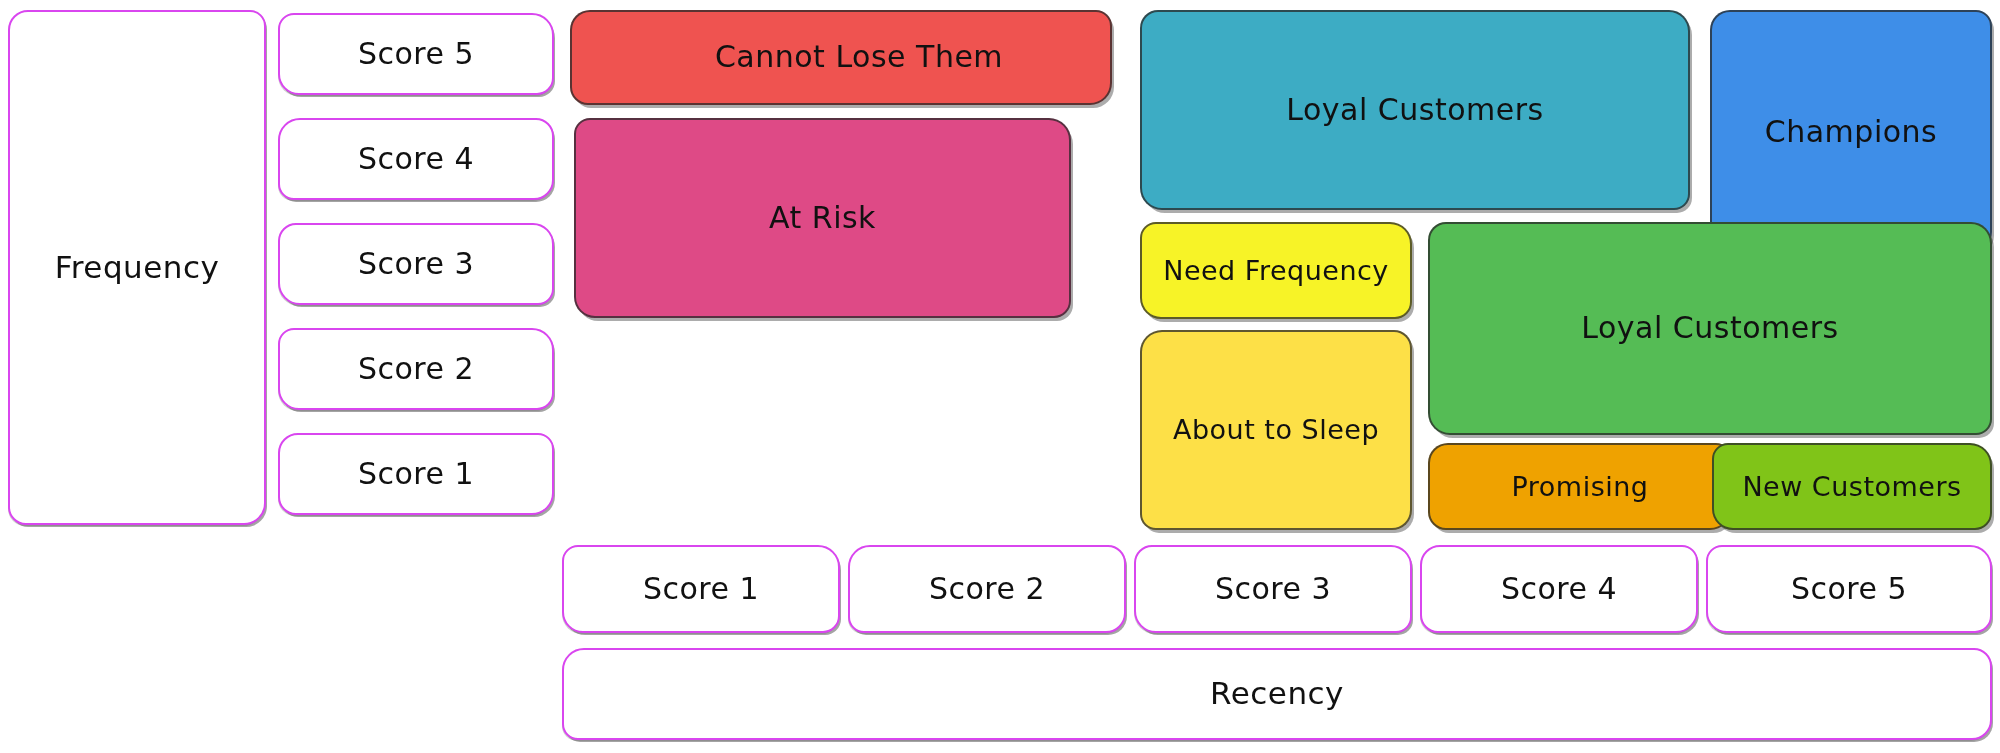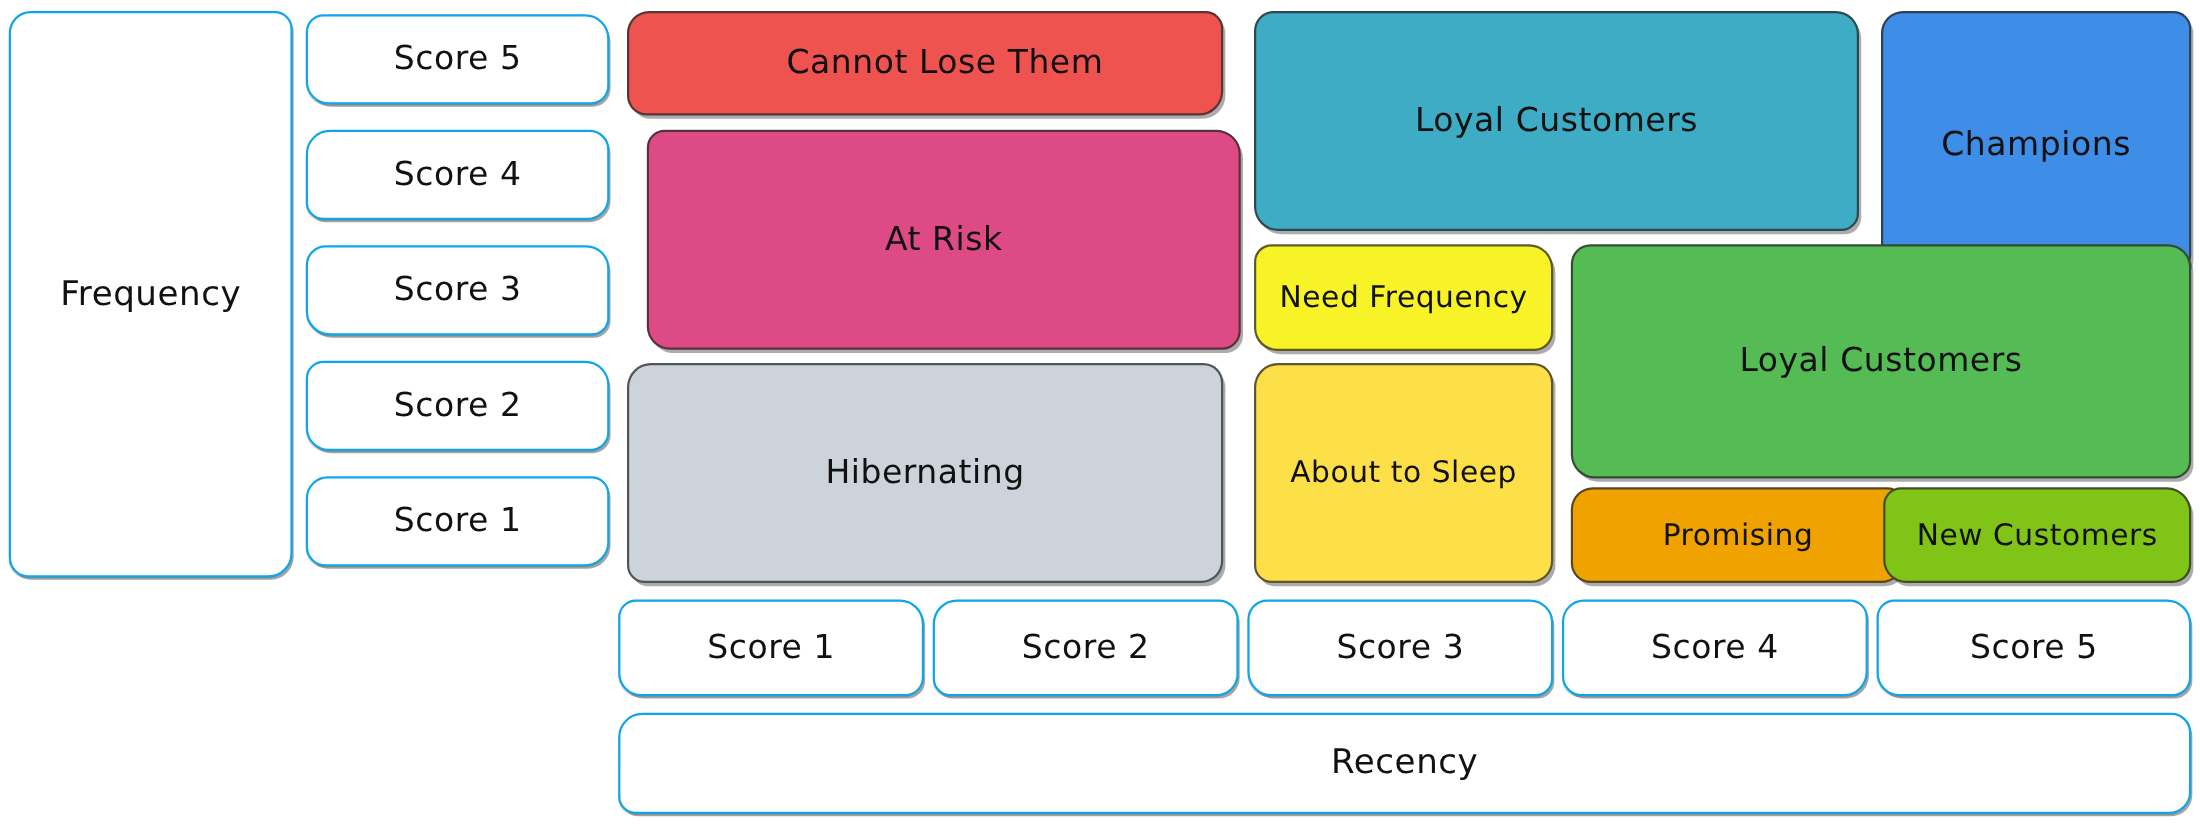--- a/index.html
+++ b/index.html
@@ -24,21 +24,21 @@
     color:#111111;
     font-size:30px;
     letter-spacing:.5px;
     line-height:1.15;
     padding:4px 10px;
     overflow:hidden;
   }
   
   .plain{
     background:#ffffff;
-    border:2px solid #0ea5e9;
+    border:2px solid #d946ef;
     box-shadow:2px 3px 0 -1px rgba(90,90,90,.55),
                -1px 2px 0 -1px rgba(120,120,120,.35);
   }
   
   .seg{
     border:2px solid rgba(40,40,40,.75);
     box-shadow:3px 4px 0 -1px rgba(70,70,70,.45);
   }
 
   
@@ -72,27 +72,24 @@
     <span>Score 2</span>
   </div>
   <div class="box plain r1" style="left:278px; top:433px; width:276px; height:82px;">
     <span>Score 1</span>
   </div>
 
   <div class="box seg r1" style="left:570px; top:10px; width:542px; height:95px; background:#EF5350;padding-left:46px;">
     <span>Cannot Lose Them</span>
   </div>
 
-  <div class="box seg r2" style="left:588px; top:118px; width:540px; height:200px; background:#DE4A86;">
+  <div class="box seg r2" style="left:574px; top:118px; width:497px; height:200px; background:#DE4A86;">
     <span>At Risk</span>
   </div>
 
-  <div class="box seg r3" style="left:570px; top:330px; width:542px; height:200px; background:#CDD3DB;">
-    <span>Hibernating</span>
-  </div>
 
   <div class="box seg r4" style="left:1140px; top:10px; width:550px; height:200px; background:#3DACC4;">
     <span>Loyal Customers</span>
   </div>
 
   <div class="box seg r1" style="left:1710px; top:10px; width:282px; height:244px; background:#3E8EE8;">
     <span>Champions</span>
   </div>
 
   <div class="box seg r2 tight" style="left:1140px; top:222px; width:272px; height:97px; background:#F7F327;">

